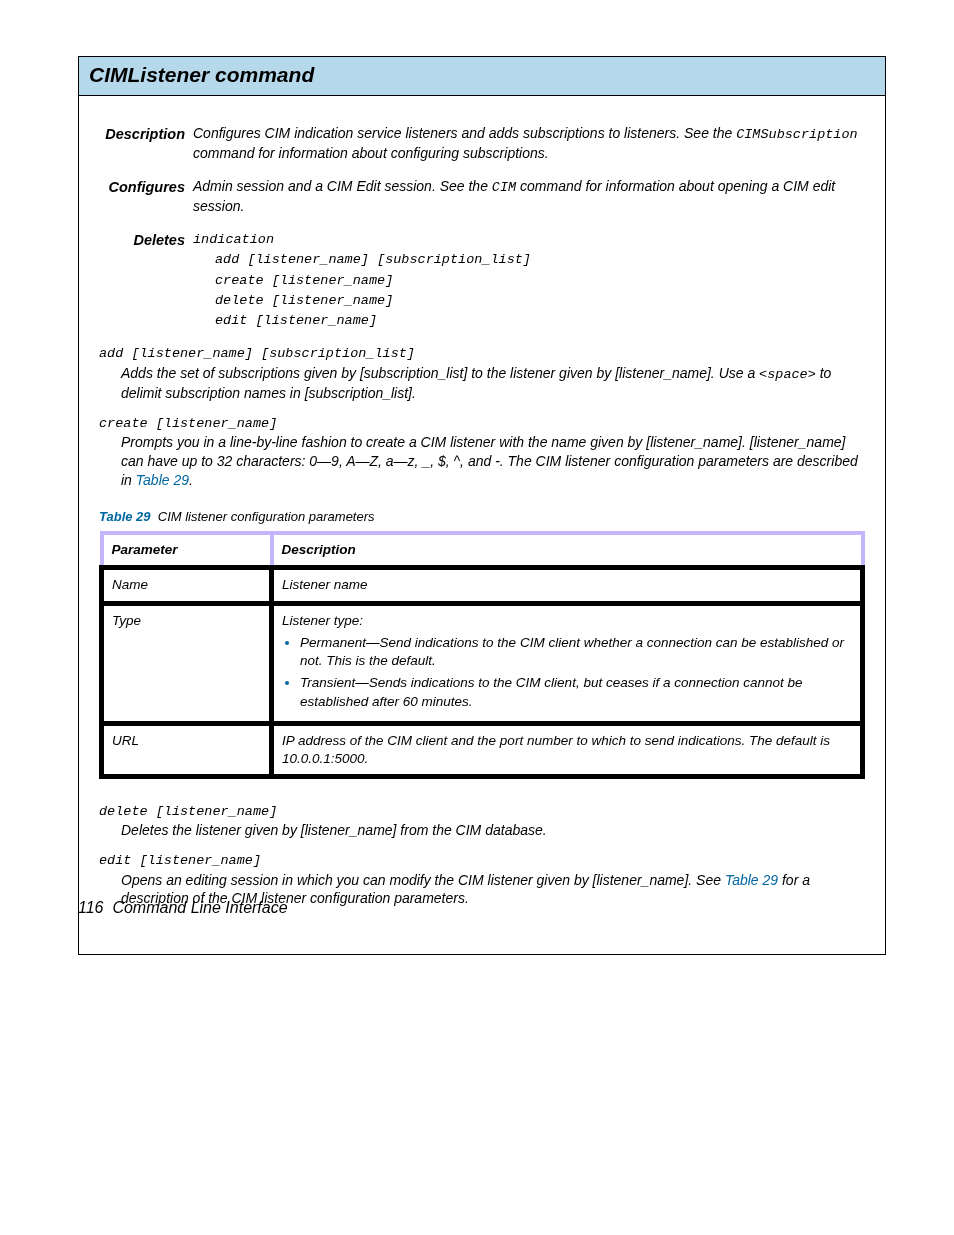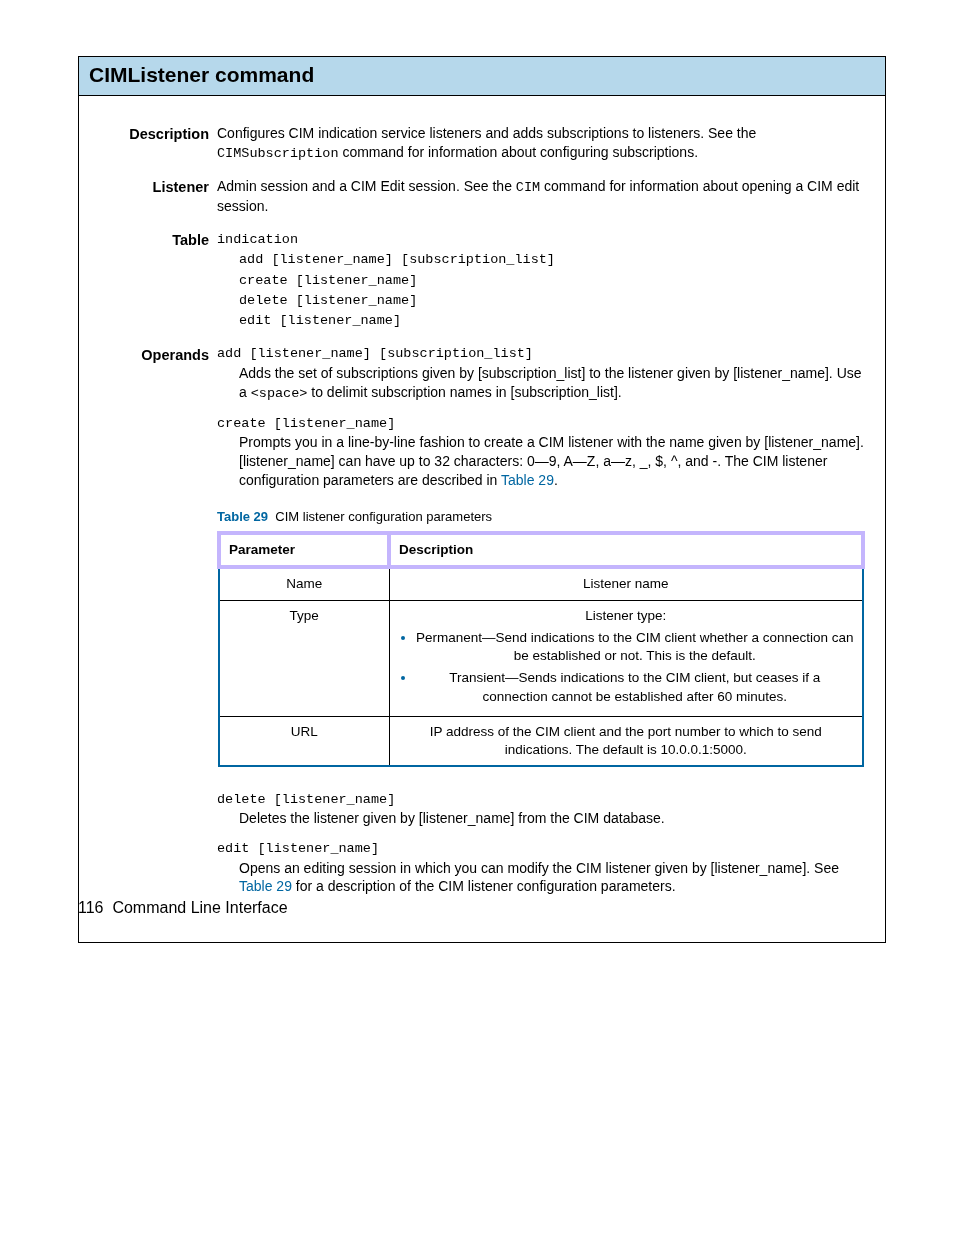--- a/index.html
+++ b/index.html
@@ -8,20 +8,21 @@
     font-family: Arial, Helvetica, sans-serif;
     background: #fff;
     color: #000;
   }
   .page {
     width: 954px;
     height: 957px;
     position: relative;
     box-sizing: border-box;
     padding: 56px 68px 40px 78px;
+    font-style: italic;
   }
   .content-border {
     border: 1px solid #000;
     padding: 0 0 0 0;
   }
   .title-bar {
     background: #b6d8eb;
     border-bottom: 1px solid #000;
     padding: 6px 10px 8px 10px;
     font-size: 21px;
@@ -30,21 +31,20 @@
     font-stretch: condensed;
   }
   .body-area {
     padding: 28px 20px 20px 20px;
     font-size: 14px;
     line-height: 1.35;
   }
   .section {
     display: flex;
     margin-bottom: 14px;
-    margin-left: 24px;
   }
   .sec-label {
     width: 86px;
     min-width: 86px;
     text-align: right;
     font-weight: bold;
     font-family: "Arial Narrow", Arial, sans-serif;
     font-stretch: condensed;
     font-size: 14.5px;
     padding-right: 8px;
@@ -98,24 +98,23 @@
   table.param-table th {
     text-align: left;
     font-weight: bold;
     font-family: "Arial Narrow", Arial, sans-serif;
     font-stretch: condensed;
     border: 4px solid #c4b5fd;
     padding: 6px 8px;
     vertical-align: top;
   }
   table.param-table td {
-    border: 1px solid #000000;
+    border: 5px solid #000000;
     padding: 6px 8px;
     vertical-align: top;
-    text-align: center;
   }
   ul.bullets {
     margin: 4px 0 0 0;
     padding-left: 18px;
   }
   ul.bullets li {
     margin-bottom: 4px;
   }
   ul.bullets li::marker {
     color: #0066a1;
@@ -137,39 +136,38 @@
     <div class="body-area">
 
       <div class="section">
         <div class="sec-label">Description</div>
         <div class="sec-content">
           <span>Configures CIM indication service listeners and adds subscriptions to listeners. See the </span><span class="mono">CIMSubscription</span><span> command for information about configuring subscriptions.</span>
         </div>
       </div>
 
       <div class="section">
-        <div class="sec-label">Listener</div>
+        <div class="sec-label">Configures</div>
         <div class="sec-content">
           <span>Admin session and a CIM Edit session. See the </span><span class="mono">CIM</span><span> command for information about opening a CIM edit session.</span>
         </div>
       </div>
 
       <div class="section">
-        <div class="sec-label">Table</div>
+        <div class="sec-label">Deletes</div>
         <div class="sec-content">
           <div class="syntax-block">indication</div>
           <div class="syntax-block indent">add [listener_name] [subscription_list]</div>
           <div class="syntax-block indent">create [listener_name]</div>
           <div class="syntax-block indent">delete [listener_name]</div>
           <div class="syntax-block indent">edit [listener_name]</div>
         </div>
       </div>
 
       <div class="section">
-        <div class="sec-label">Operands</div>
         <div class="sec-content">
 
           <div class="operand-item">
             <div class="operand-head">add [listener_name] [subscription_list]</div>
             <div class="operand-body">
               <span>Adds the set of subscriptions given by [subscription_list] to the listener given by [listener_name]. Use a </span><span class="mono">&lt;space&gt;</span><span> to delimit subscription names in [subscription_list].</span>
             </div>
           </div>
 
           <div class="operand-item">

